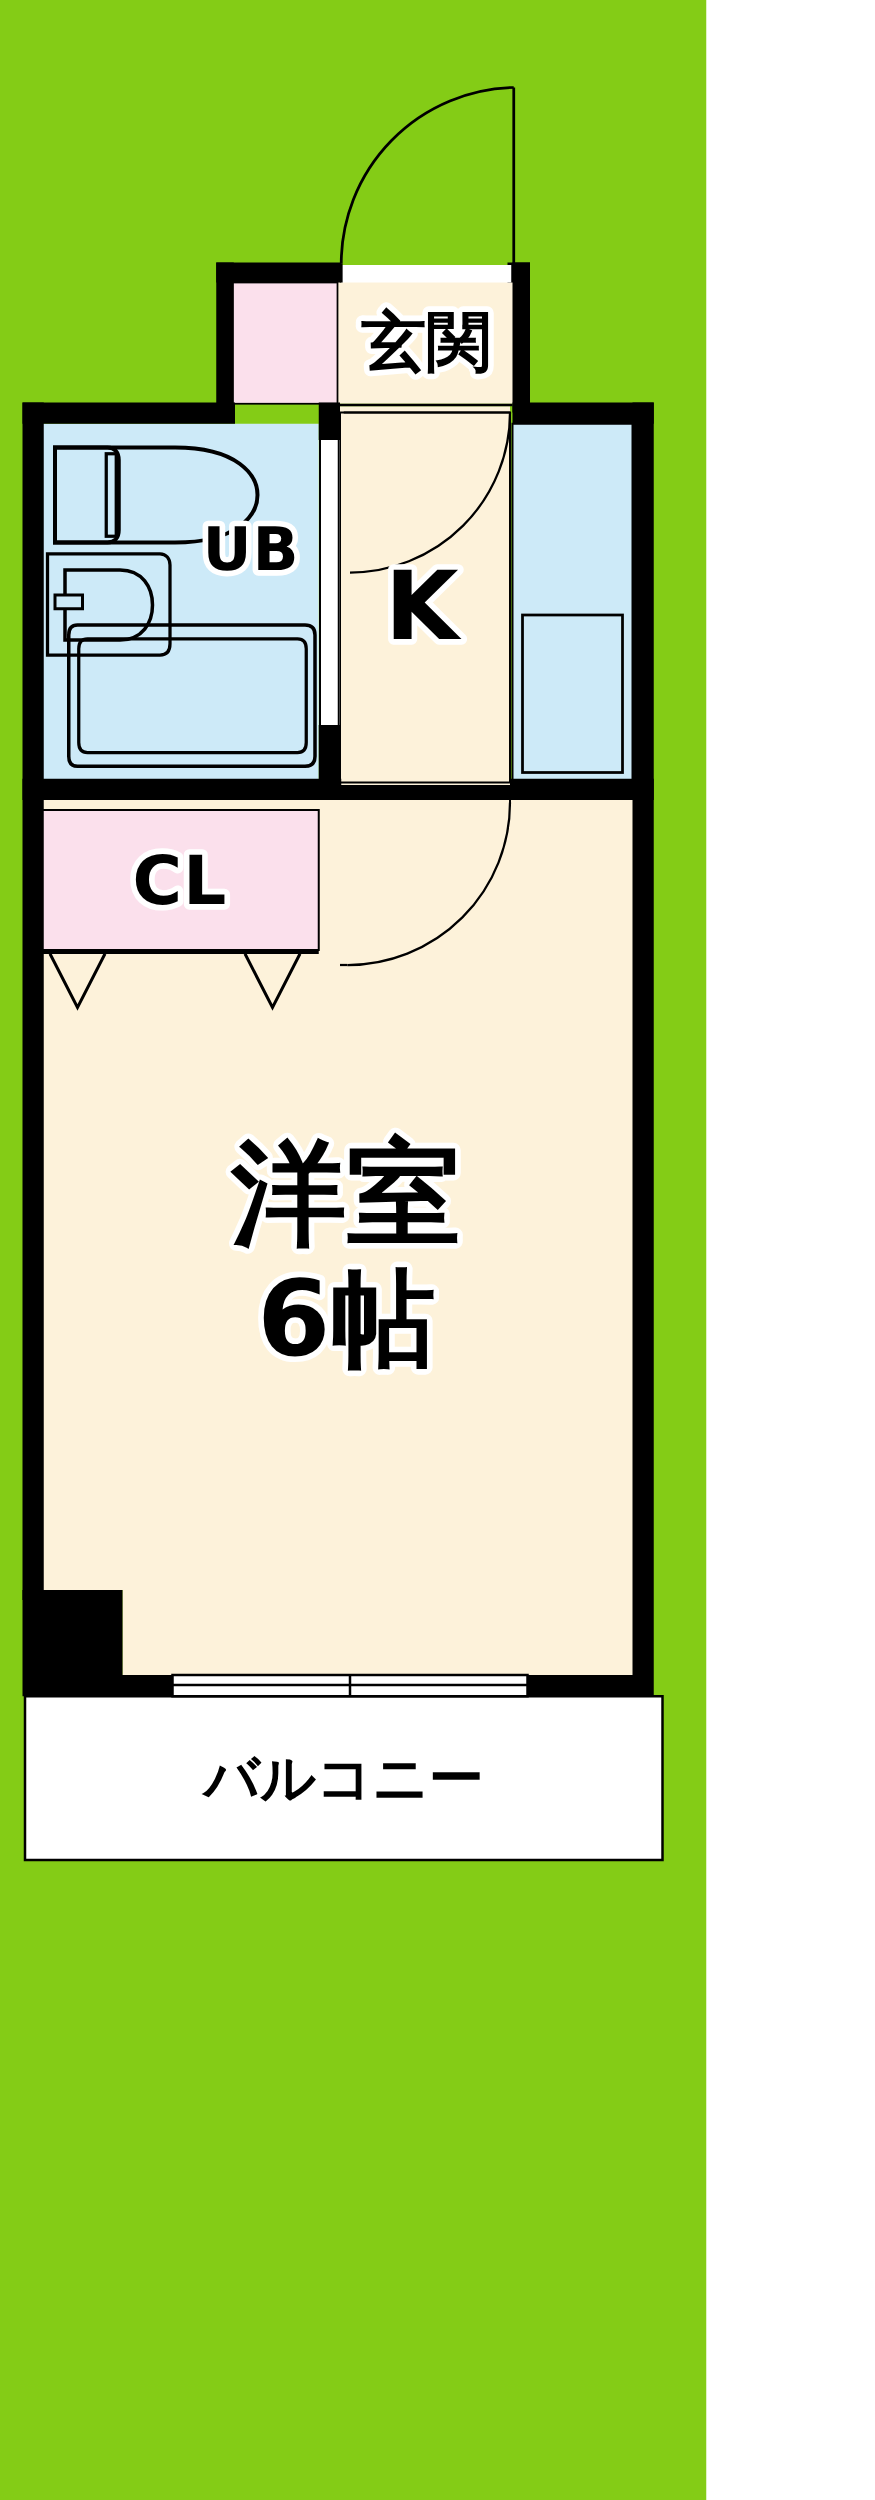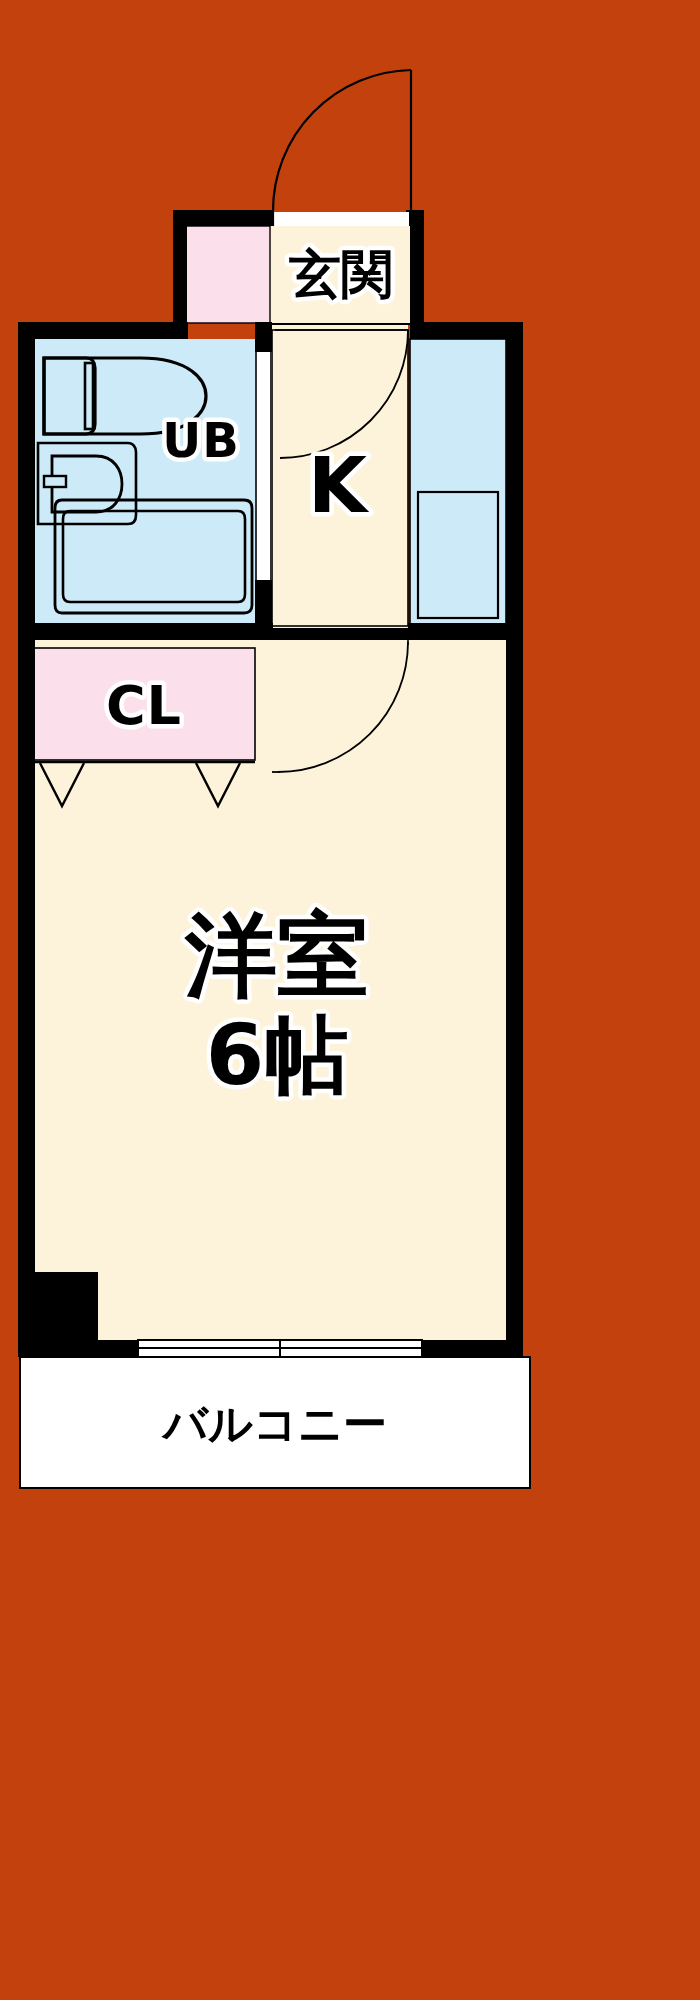--- a/index.html
+++ b/index.html
@@ -6,23 +6,23 @@
   html, body {
     margin: 0;
     padding: 0;
     background: #ffffff;
   }
   body {
     font-family: "DejaVu Sans", "Liberation Sans", sans-serif;
   }
   #plan-root {
     position: relative;
-    width: 700px;
+    width: 565px;
     height: 2000px;
-    background: #c2410c;
+    background: #84cc16;
     overflow: hidden;
   }
   #plan-svg {
     position: absolute;
     left: 0;
     top: 0;
     width: 700px;
     height: 2000px;
     display: block;
   }

